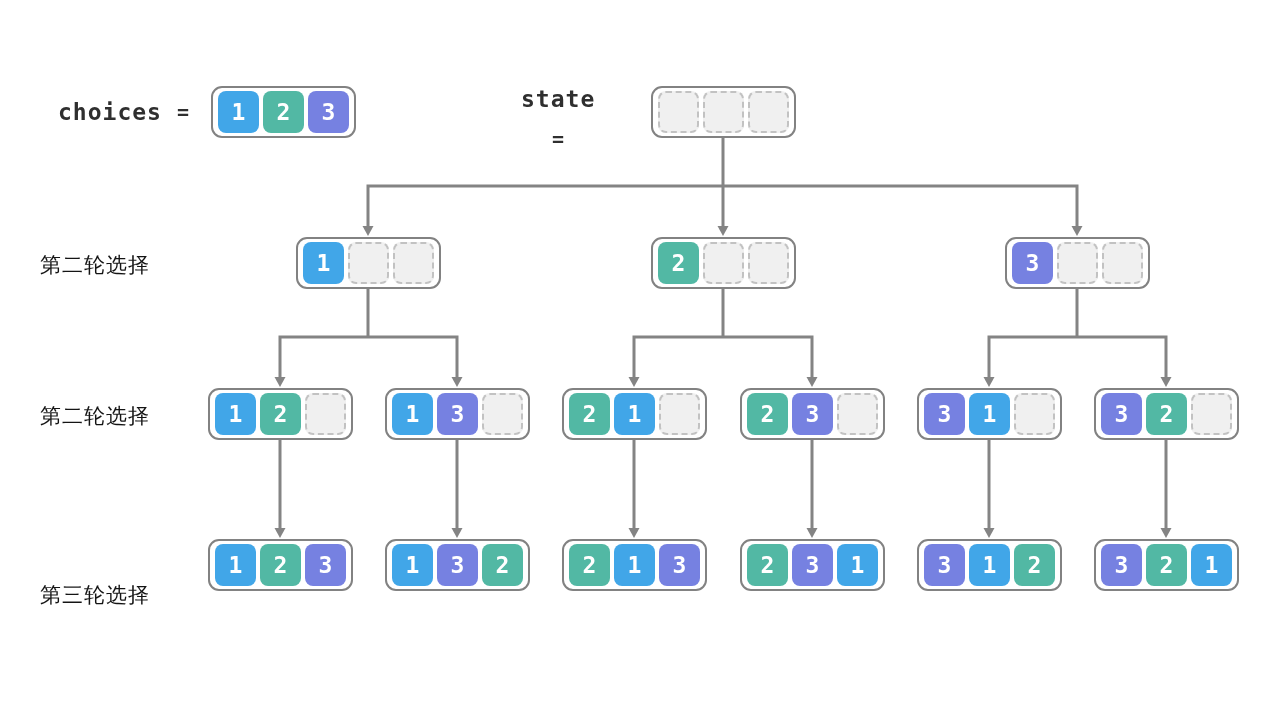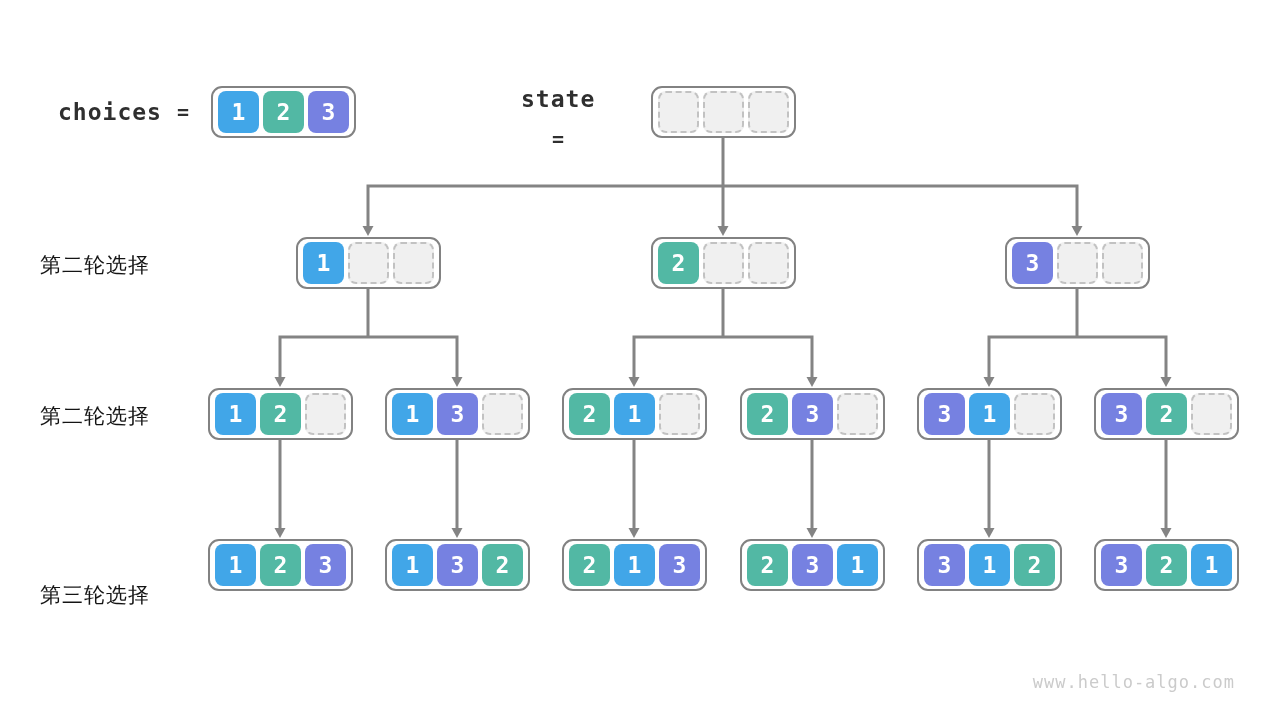--- a/index.html
+++ b/index.html
@@ -170,14 +170,13 @@
       <div class="cell" style="background: rgb(118, 129, 225);">3</div>
       <div class="cell" style="background: rgb(65, 166, 232);">1</div>
       <div class="cell" style="background: rgb(82, 184, 164);">2</div>
     </div>
   <div class="statebox" style="left:1094px;top:539px;">
       <div class="cell" style="background: rgb(118, 129, 225);">3</div>
       <div class="cell" style="background: rgb(82, 184, 164);">2</div>
       <div class="cell" style="background: rgb(65, 166, 232);">1</div>
     </div>
 
-  <div class="watermark">www.hello-algo.com</div>
 </div>
 
 </body></html>

